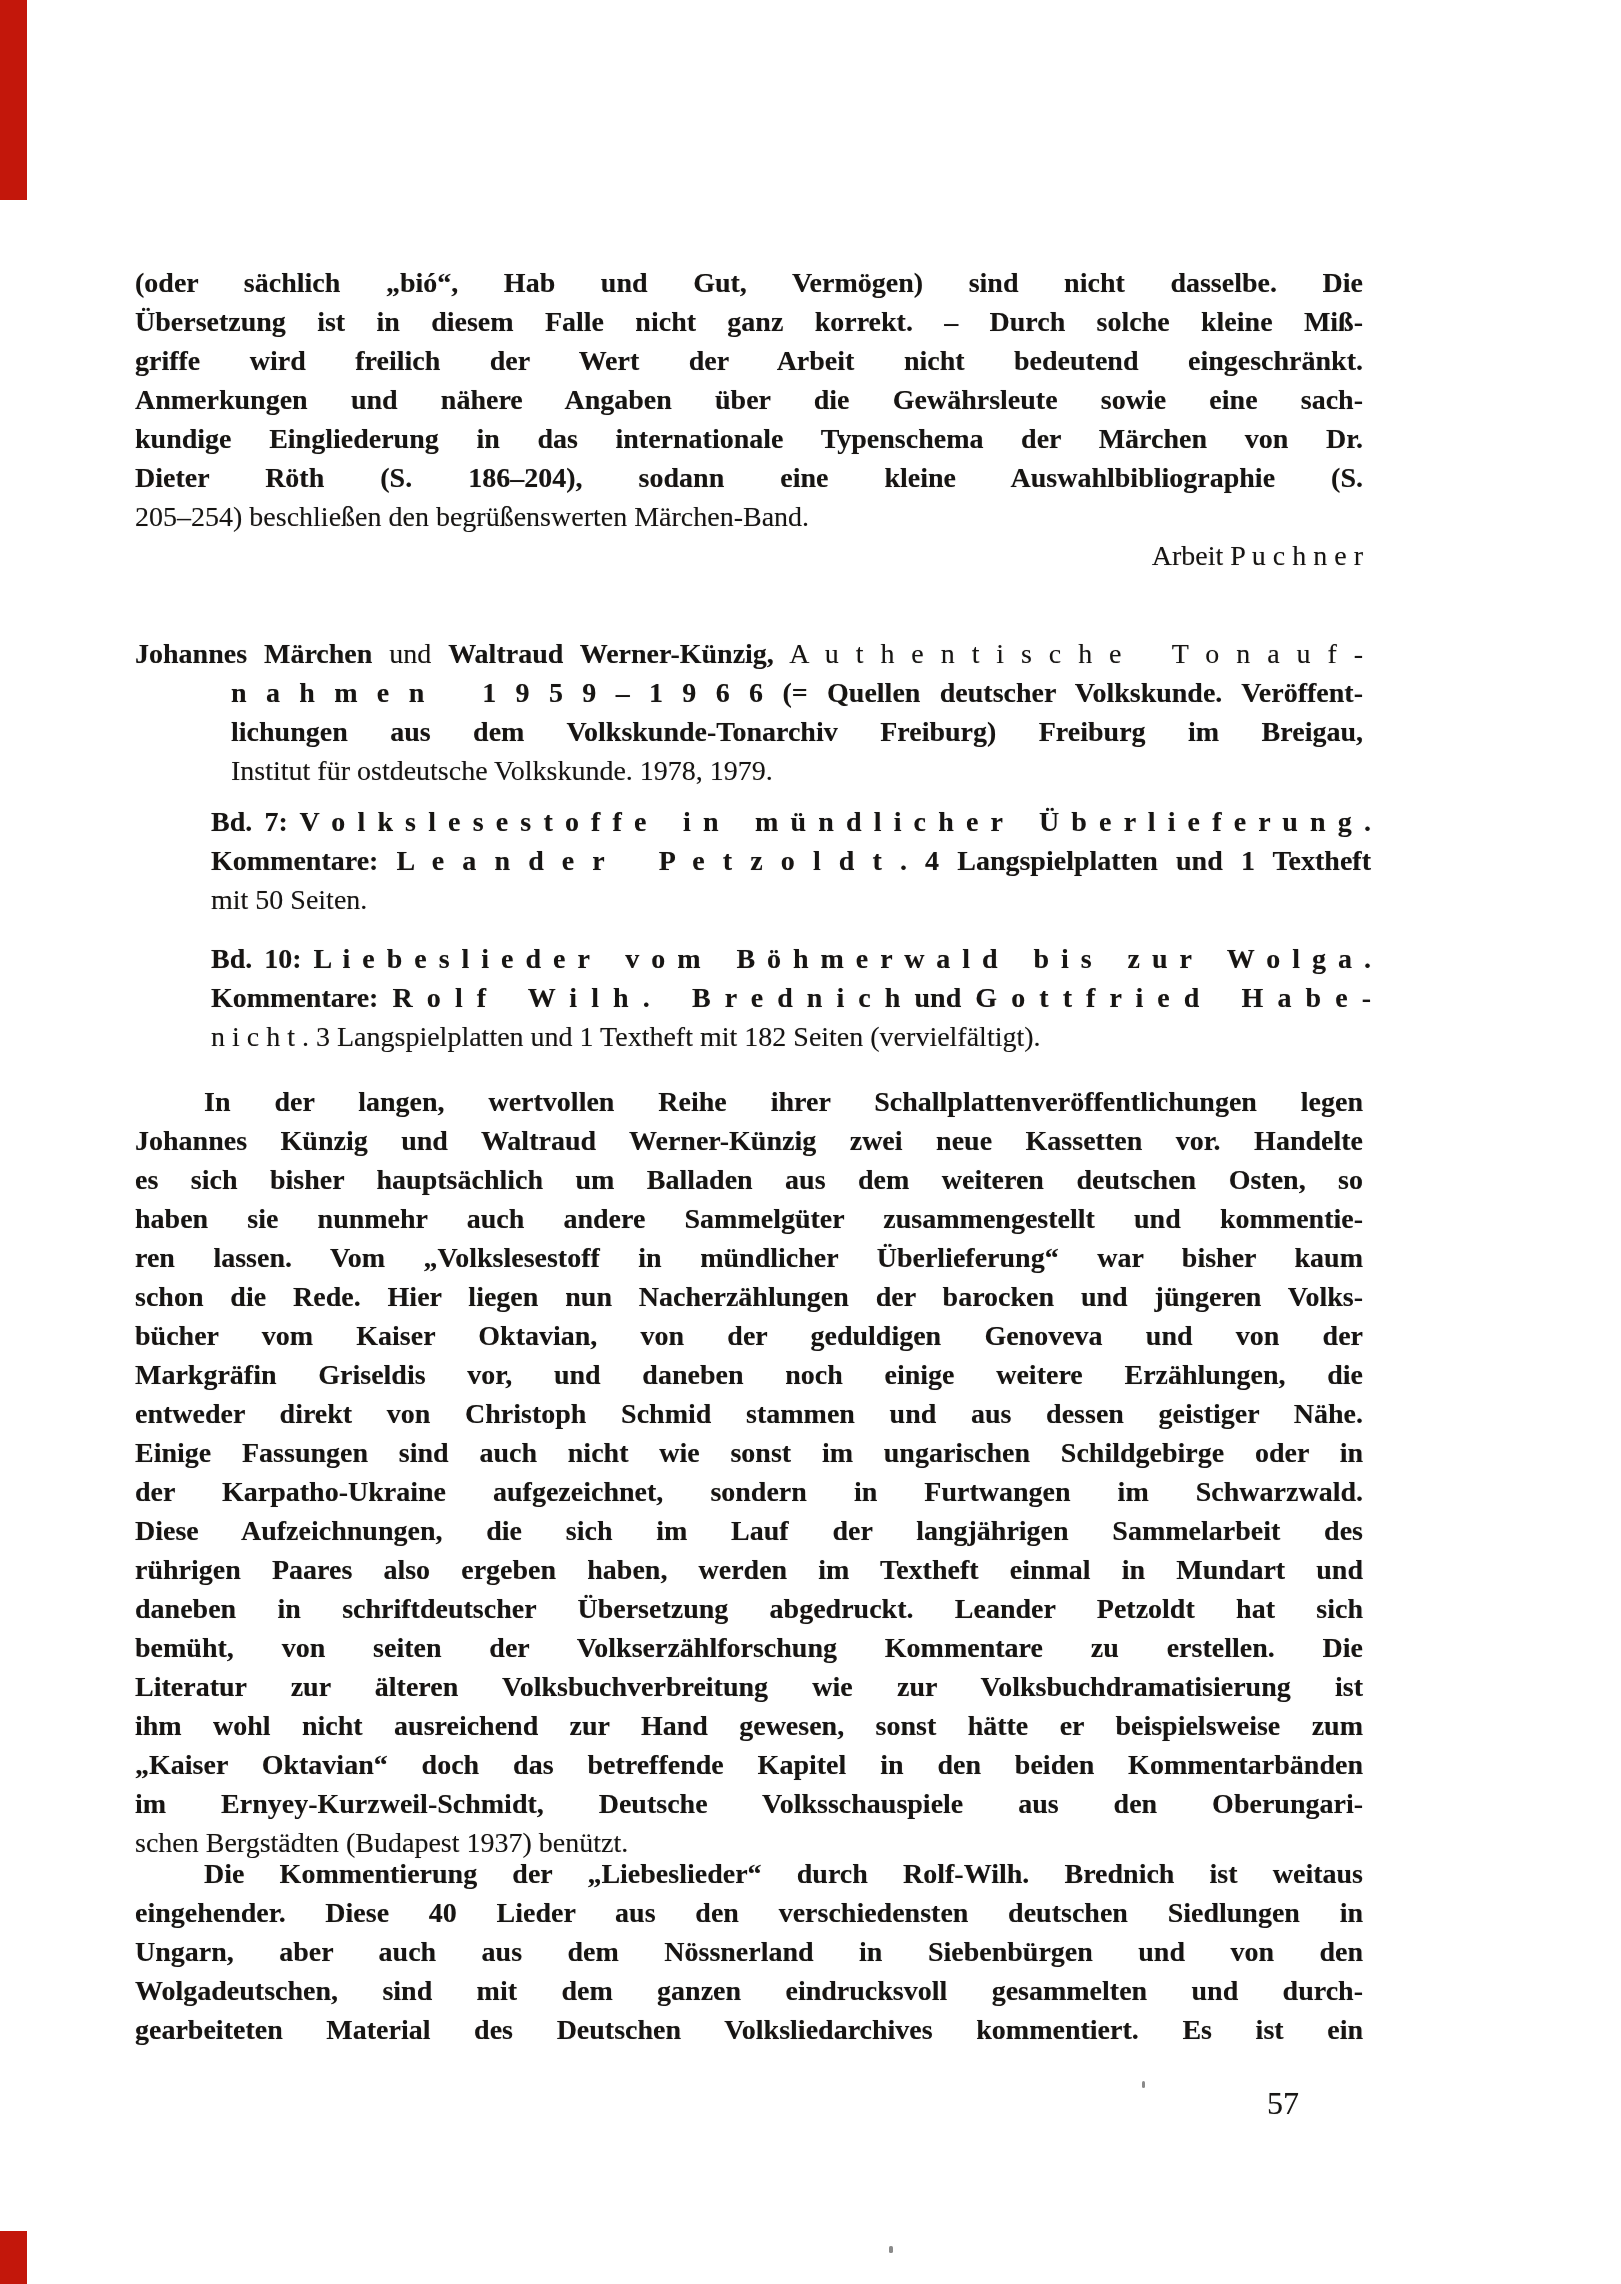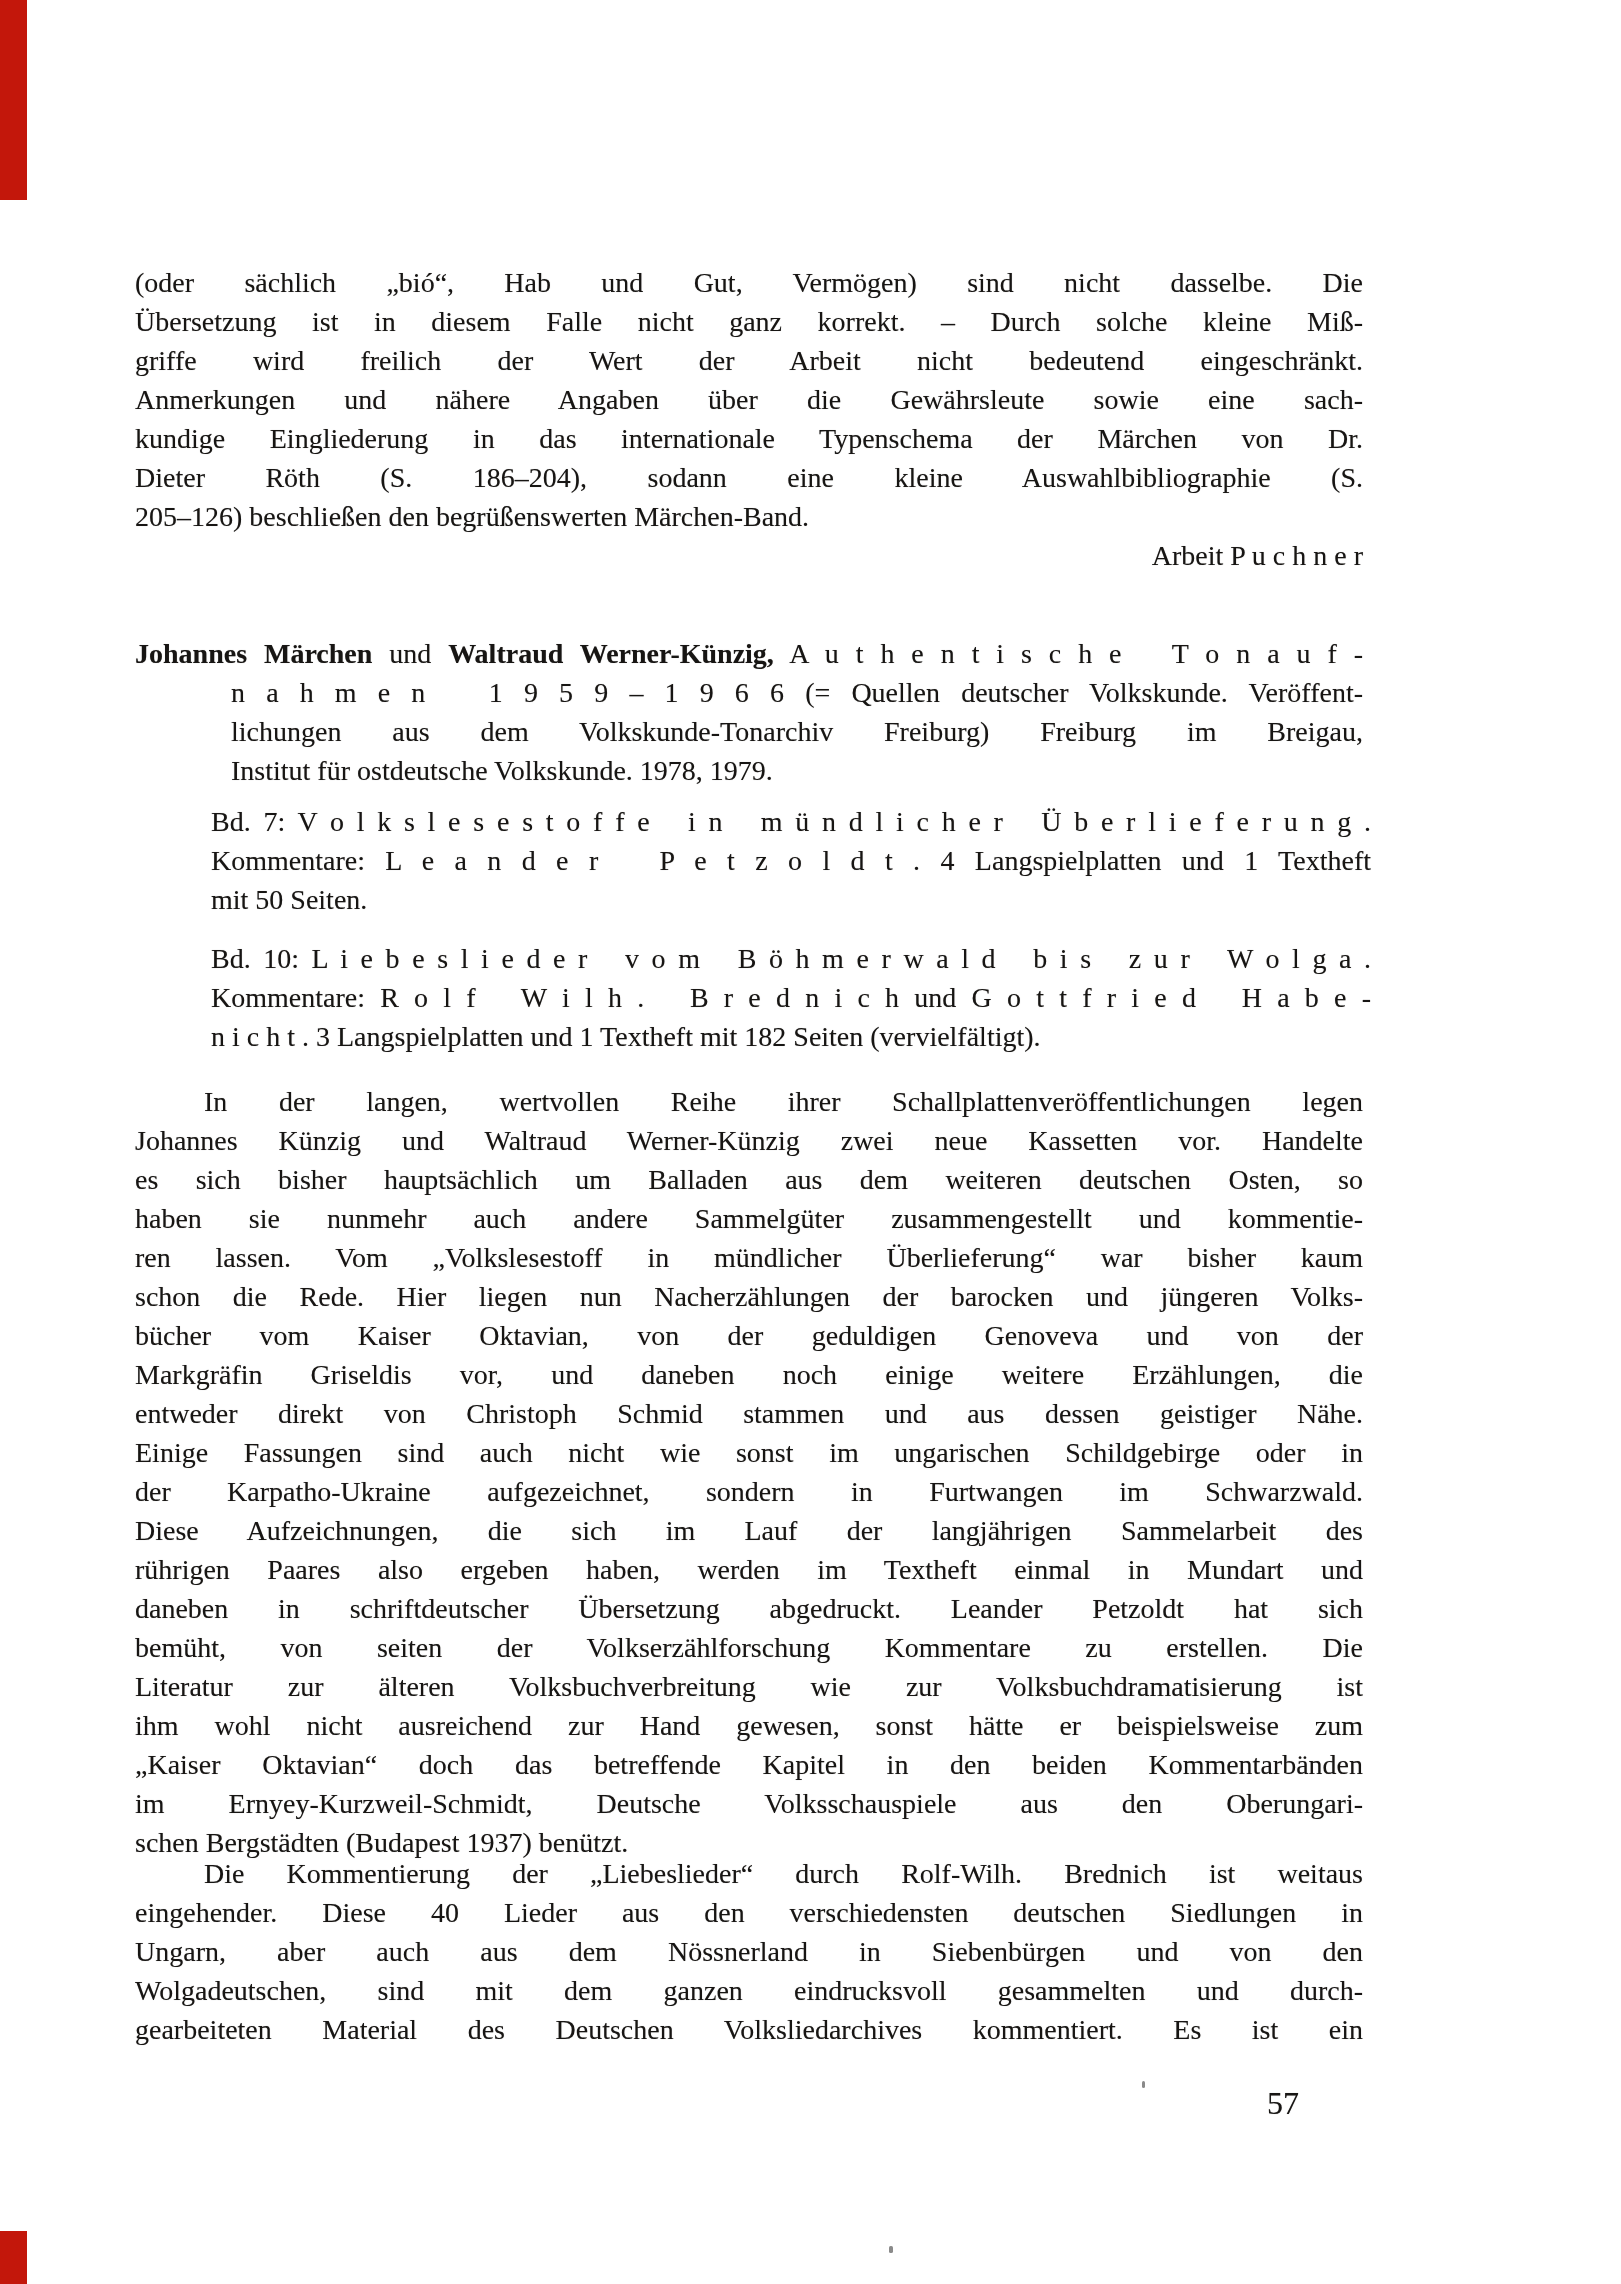--- a/index.html
+++ b/index.html
@@ -17,20 +17,21 @@
     left: 135px;
     width: 1228px;
     font-size: 28px;
     line-height: 39px;
   }
   .vol { left: 211px; width: 1160px; margin-top: 7px; }
   .just {
     white-space: pre-line;
     text-align: justify;
     text-align-last: justify;
+    font-weight: bold;
   }
   .plain { text-align: left; }
   .hang { margin-left: 96px; }
   .indent-first > .just { text-indent: 69px; }
   .entry-first { text-align: justify; text-align-last: justify; }
   .b { font-weight: 700; }
   .sig { text-align: right; }
   .page-number {
     position: absolute;
     left: 1267px; top: 2085px;
@@ -50,21 +51,21 @@
 <div class="edge-mark top"></div>
 <div class="edge-mark bottom"></div>
 
 <section class="para" style="top:263px">
   <div class="just">(oder sächlich „bió“, Hab und Gut, Vermögen) sind nicht dasselbe. Die
 Übersetzung ist in diesem Falle nicht ganz korrekt. – Durch solche kleine Miß-
 griffe wird freilich der Wert der Arbeit nicht bedeutend eingeschränkt.
 Anmerkungen und nähere Angaben über die Gewährsleute sowie eine sach-
 kundige Eingliederung in das internationale Typenschema der Märchen von Dr.
 Dieter Röth (S. 186–204), sodann eine kleine Auswahlbibliographie (S.</div>
-  <div class="plain">205–126) beschließen den begrüßenswerten Märchen-Band.</div>
+  <div class="plain">205–254) beschließen den begrüßenswerten Märchen-Band.</div>
   <div class="sig">Arbeit P u c h n e r</div>
 </section>
 
 <section class="para" style="top:634px">
   <div class="entry-first"><span class="b">Johannes Märchen</span> <span>und</span> <span class="b">Waltraud Werner-Künzig,</span> <span>A u t h e n t i s c h e &nbsp; T o n a u f -</span></div>
   <div class="just hang">n a h m e n &nbsp; 1 9 5 9 – 1 9 6 6  (= Quellen deutscher Volkskunde. Veröffent-
 lichungen aus dem Volkskunde-Tonarchiv Freiburg) Freiburg im Breigau,</div>
   <div class="plain hang">Institut für ostdeutsche Volkskunde. 1978, 1979.</div>
 </section>
 

